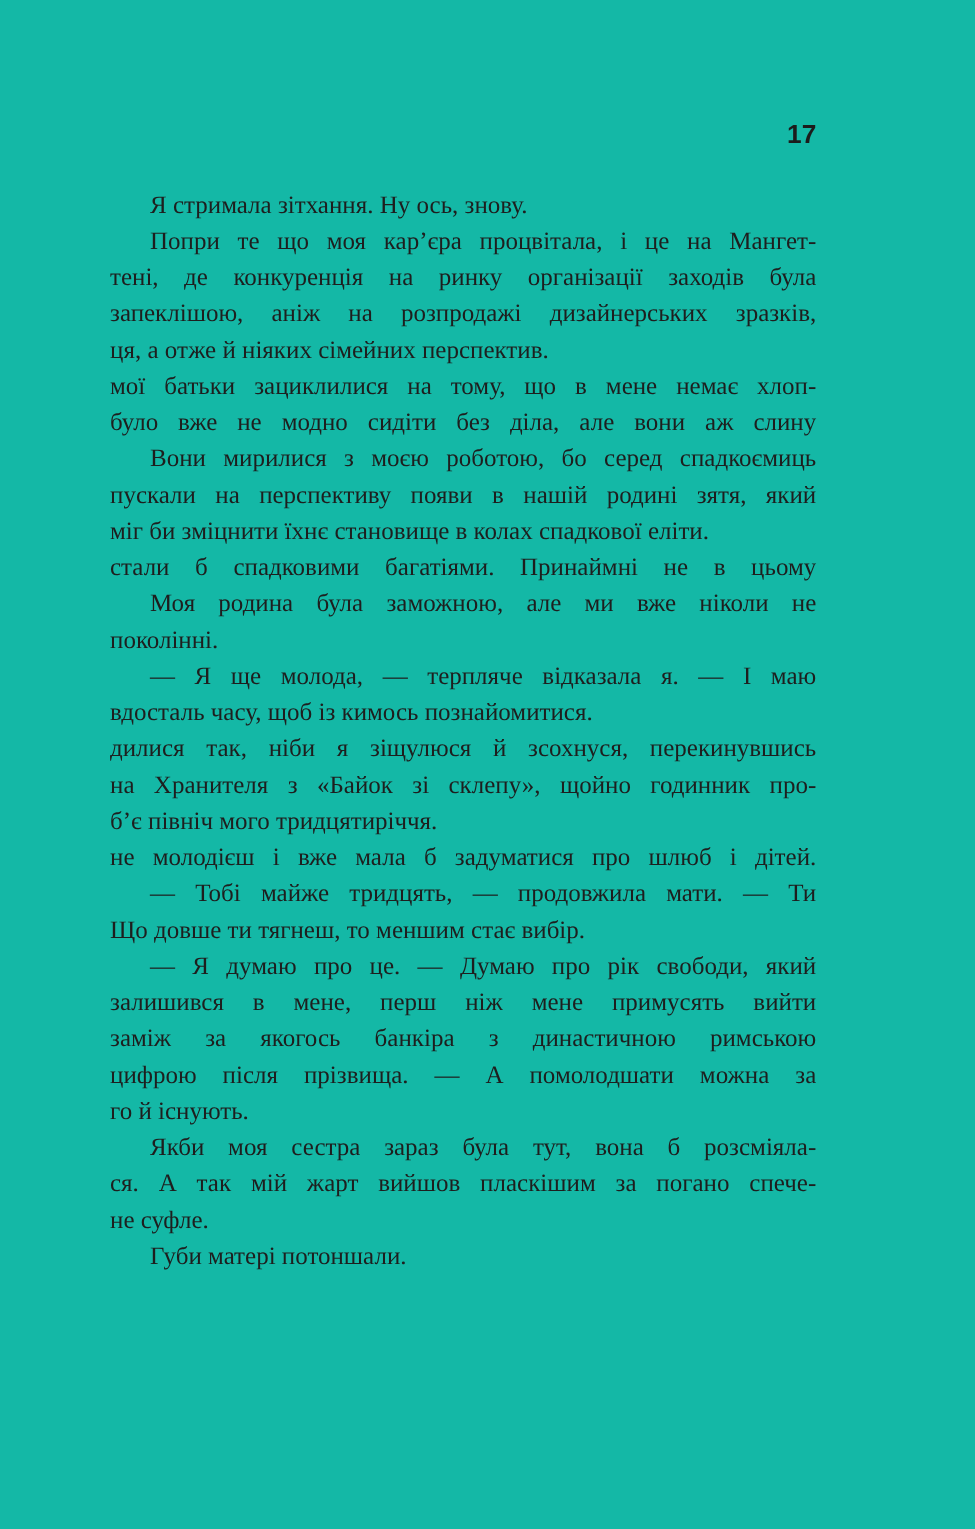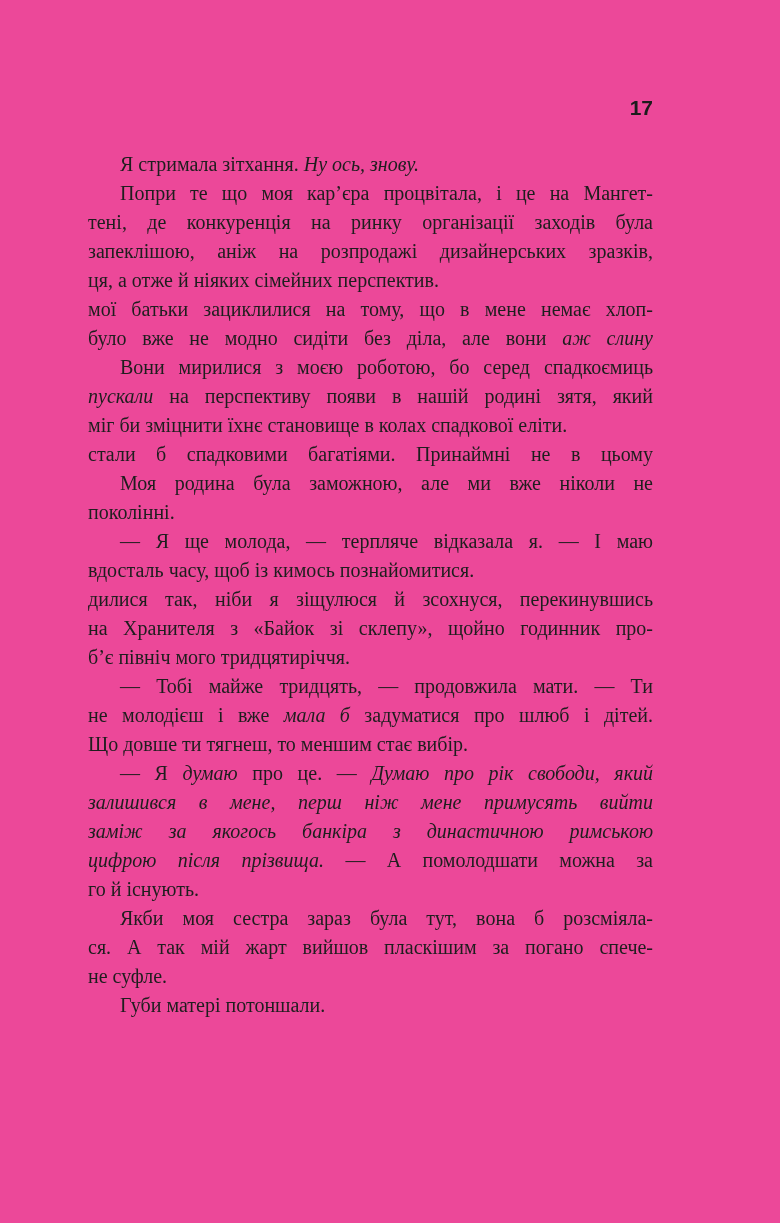--- a/index.html
+++ b/index.html
@@ -5,21 +5,21 @@
   html, body { margin: 0; padding: 0; }
   body {
     width: 780px; height: 1223px;
     background: #ffffff;
     position: relative;
     font-family: "Liberation Serif", serif;
     overflow: hidden;
   }
   .page {
     position: absolute; inset: 0;
-    background: #ec4899;
+    background: #14b8a6;
     padding-left: 12px;
   }
   .page-number {
     position: absolute;
     top: 96px; left: 88px; width: 565px;
     text-align: right;
     font-family: "Liberation Sans", sans-serif;
     font-weight: 600;
     font-size: 21px;
     color: #1c1c1c;
@@ -36,21 +36,21 @@
     overflow: hidden;
     text-align: justify;
     text-align-last: justify;
     white-space: normal;
   }
   .line.last {
     text-align: left;
     text-align-last: left;
   }
   .line.indent { text-indent: 32px; }
-  .it { font-style: italic; }
+  .it { }
   .rm { font-style: normal; }
 </style>
 </head>
 <body>
 
 <div class="page">
   <div class="page-number">17</div>
   <div class="body-text">
       <div class="line indent last"><span class="rm">Я стримала зітхання. </span><span class="it">Ну ось, знову.</span></div>
       <div class="line indent"><span class="rm">Попри те що моя кар’єра процвітала, і це на Мангет-</span></div>
@@ -63,22 +63,22 @@
       <div class="line"><span class="it">пускали</span><span class="rm"> на перспективу появи в нашій родині зятя, який</span></div>
       <div class="line last"><span class="rm">міг би зміцнити їхнє становище в колах спадкової еліти.</span></div>
       <div class="line"><span class="rm">стали б спадковими багатіями. Принаймні не в цьому</span></div>
       <div class="line indent"><span class="rm">Моя родина була заможною, але ми вже ніколи не</span></div>
       <div class="line last"><span class="rm">поколінні.</span></div>
       <div class="line indent"><span class="rm">— Я ще молода, — терпляче відказала я. — І маю</span></div>
       <div class="line last"><span class="rm">вдосталь часу, щоб із кимось познайомитися.</span></div>
       <div class="line"><span class="rm">дилися так, ніби я зіщулюся й зсохнуся, перекинувшись</span></div>
       <div class="line"><span class="rm">на Хранителя з «Байок зі склепу», щойно годинник про-</span></div>
       <div class="line last"><span class="rm">б’є північ мого тридцятиріччя.</span></div>
+      <div class="line"><span class="rm">не молодієш і вже </span><span class="it">мала б</span><span class="rm"> задуматися про шлюб і дітей.</span></div>
       <div class="line indent"><span class="rm">— Тобі майже тридцять, — продовжила мати. — Ти</span></div>
-      <div class="line"><span class="rm">не молодієш і вже </span><span class="it">мала б</span><span class="rm"> задуматися про шлюб і дітей.</span></div>
       <div class="line last"><span class="rm">Що довше ти тягнеш, то меншим стає вибір.</span></div>
       <div class="line indent"><span class="rm">— Я </span><span class="it">думаю</span><span class="rm"> про це. — </span><span class="it">Думаю про рік свободи, який</span></div>
       <div class="line"><span class="it">залишився в мене, перш ніж мене примусять вийти</span></div>
       <div class="line"><span class="it">заміж за якогось банкіра з династичною римською</span></div>
       <div class="line"><span class="it">цифрою після прізвища.</span><span class="rm"> — А помолодшати можна за</span></div>
       <div class="line last"><span class="rm">го й існують.</span></div>
       <div class="line indent"><span class="rm">Якби моя сестра зараз була тут, вона б розсміяла-</span></div>
       <div class="line"><span class="rm">ся. А так мій жарт вийшов пласкішим за погано спече-</span></div>
       <div class="line last"><span class="rm">не суфле.</span></div>
       <div class="line indent last"><span class="rm">Губи матері потоншали.</span></div>

